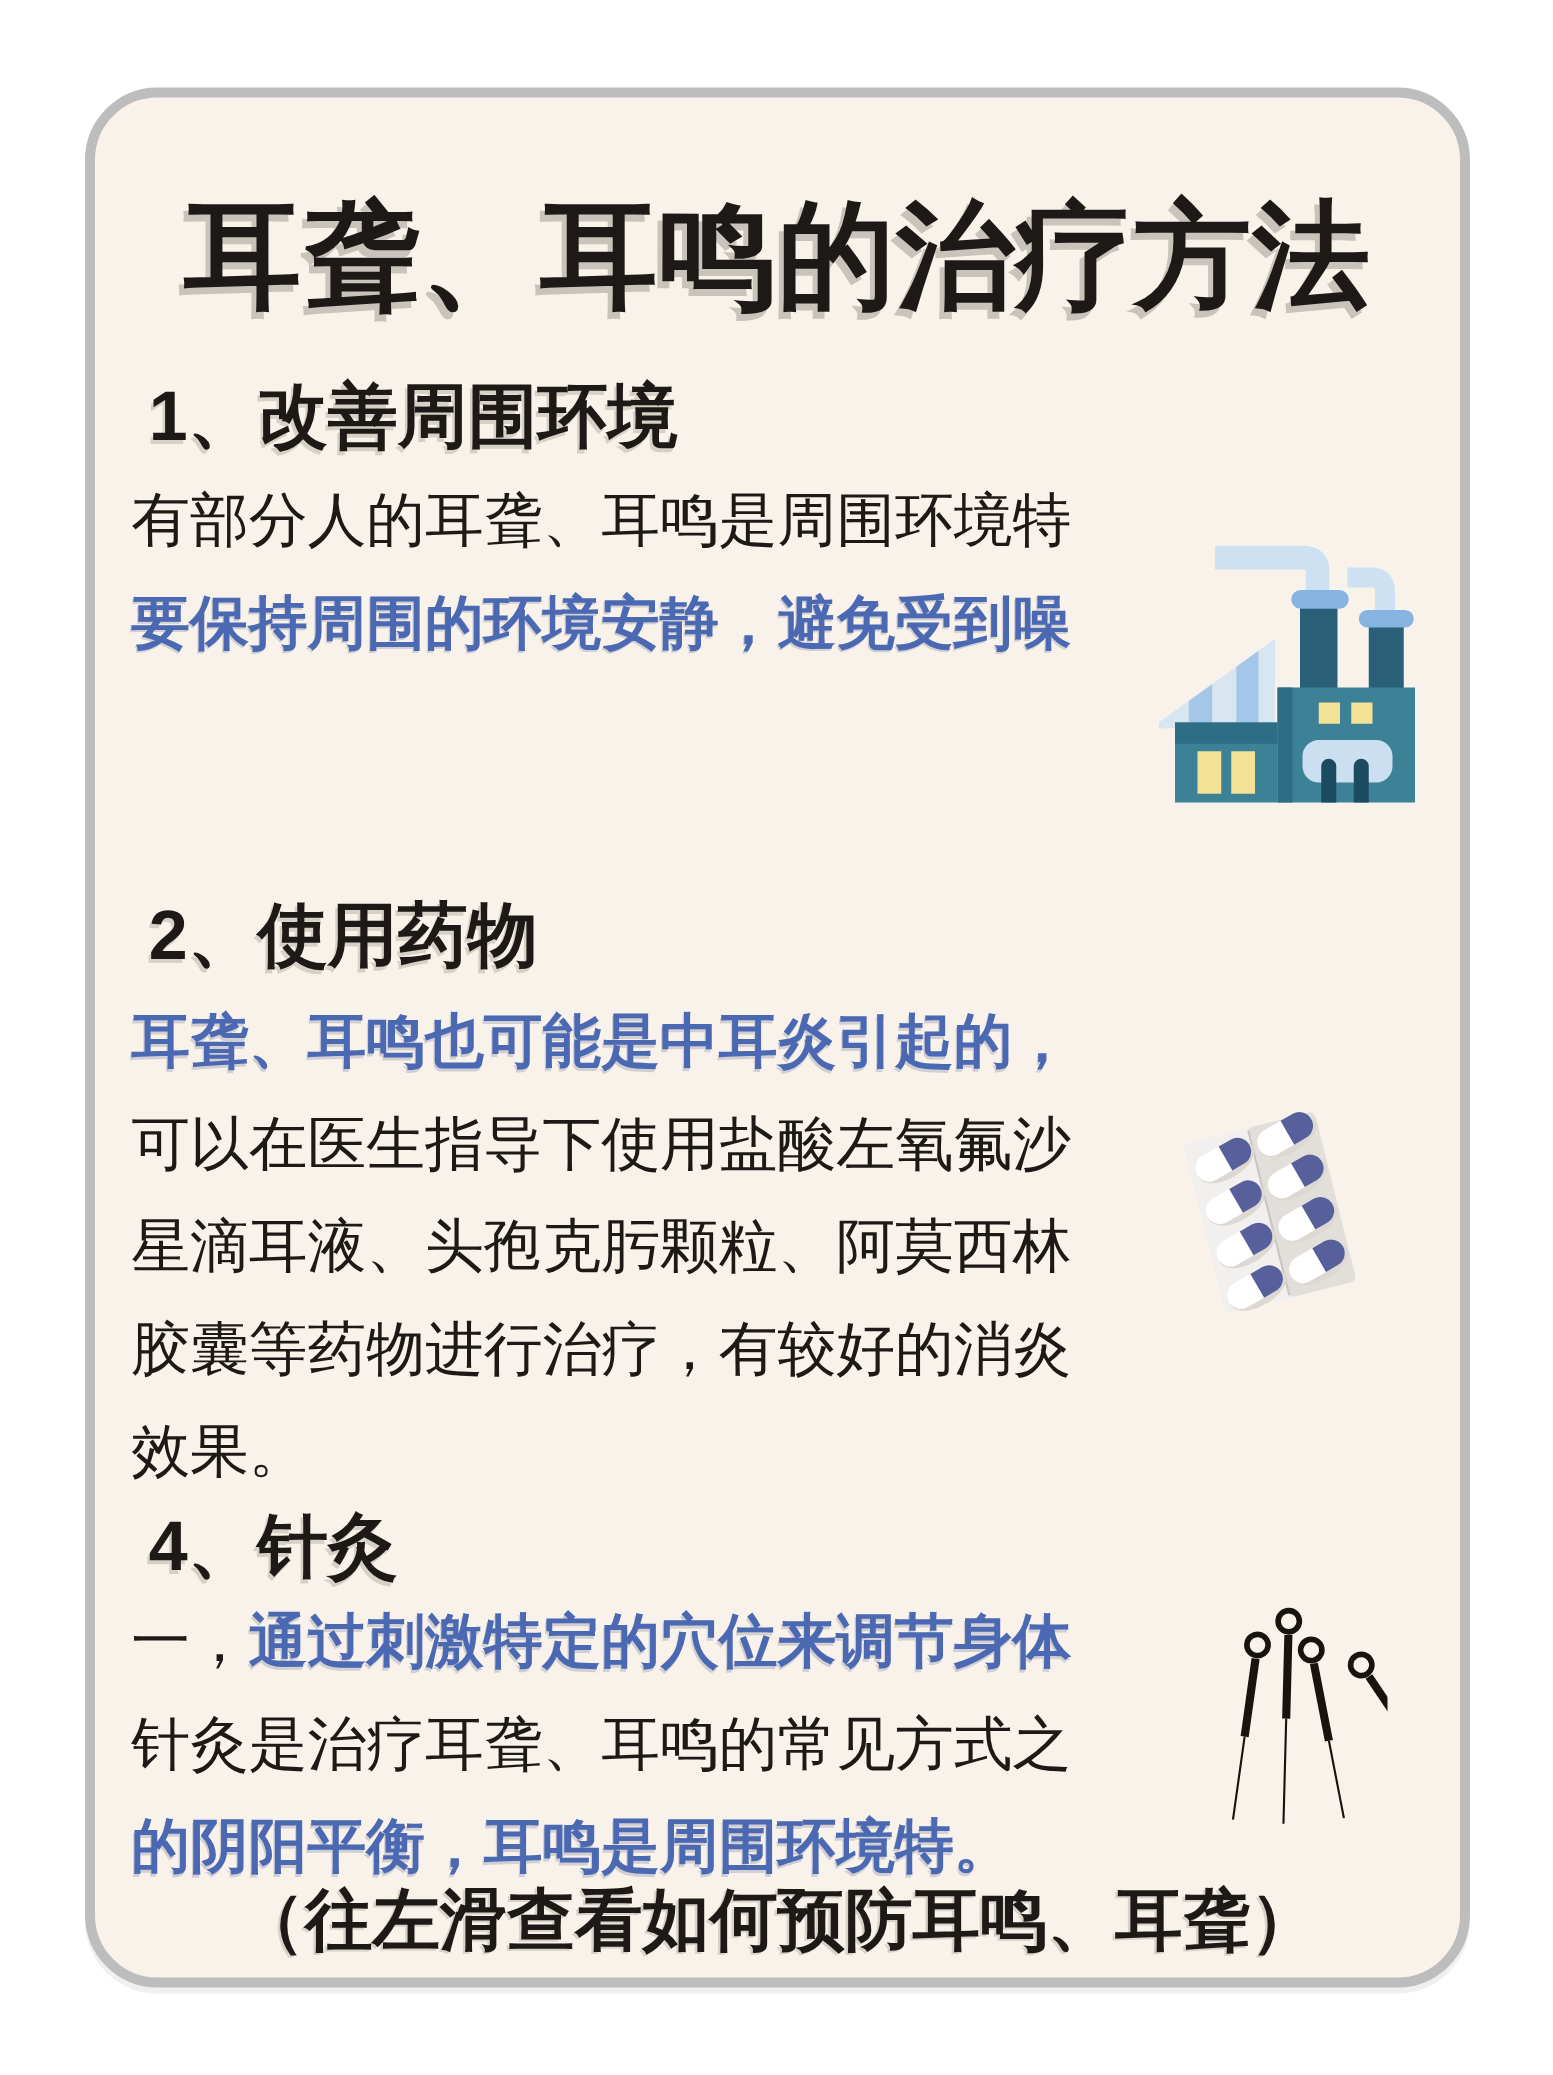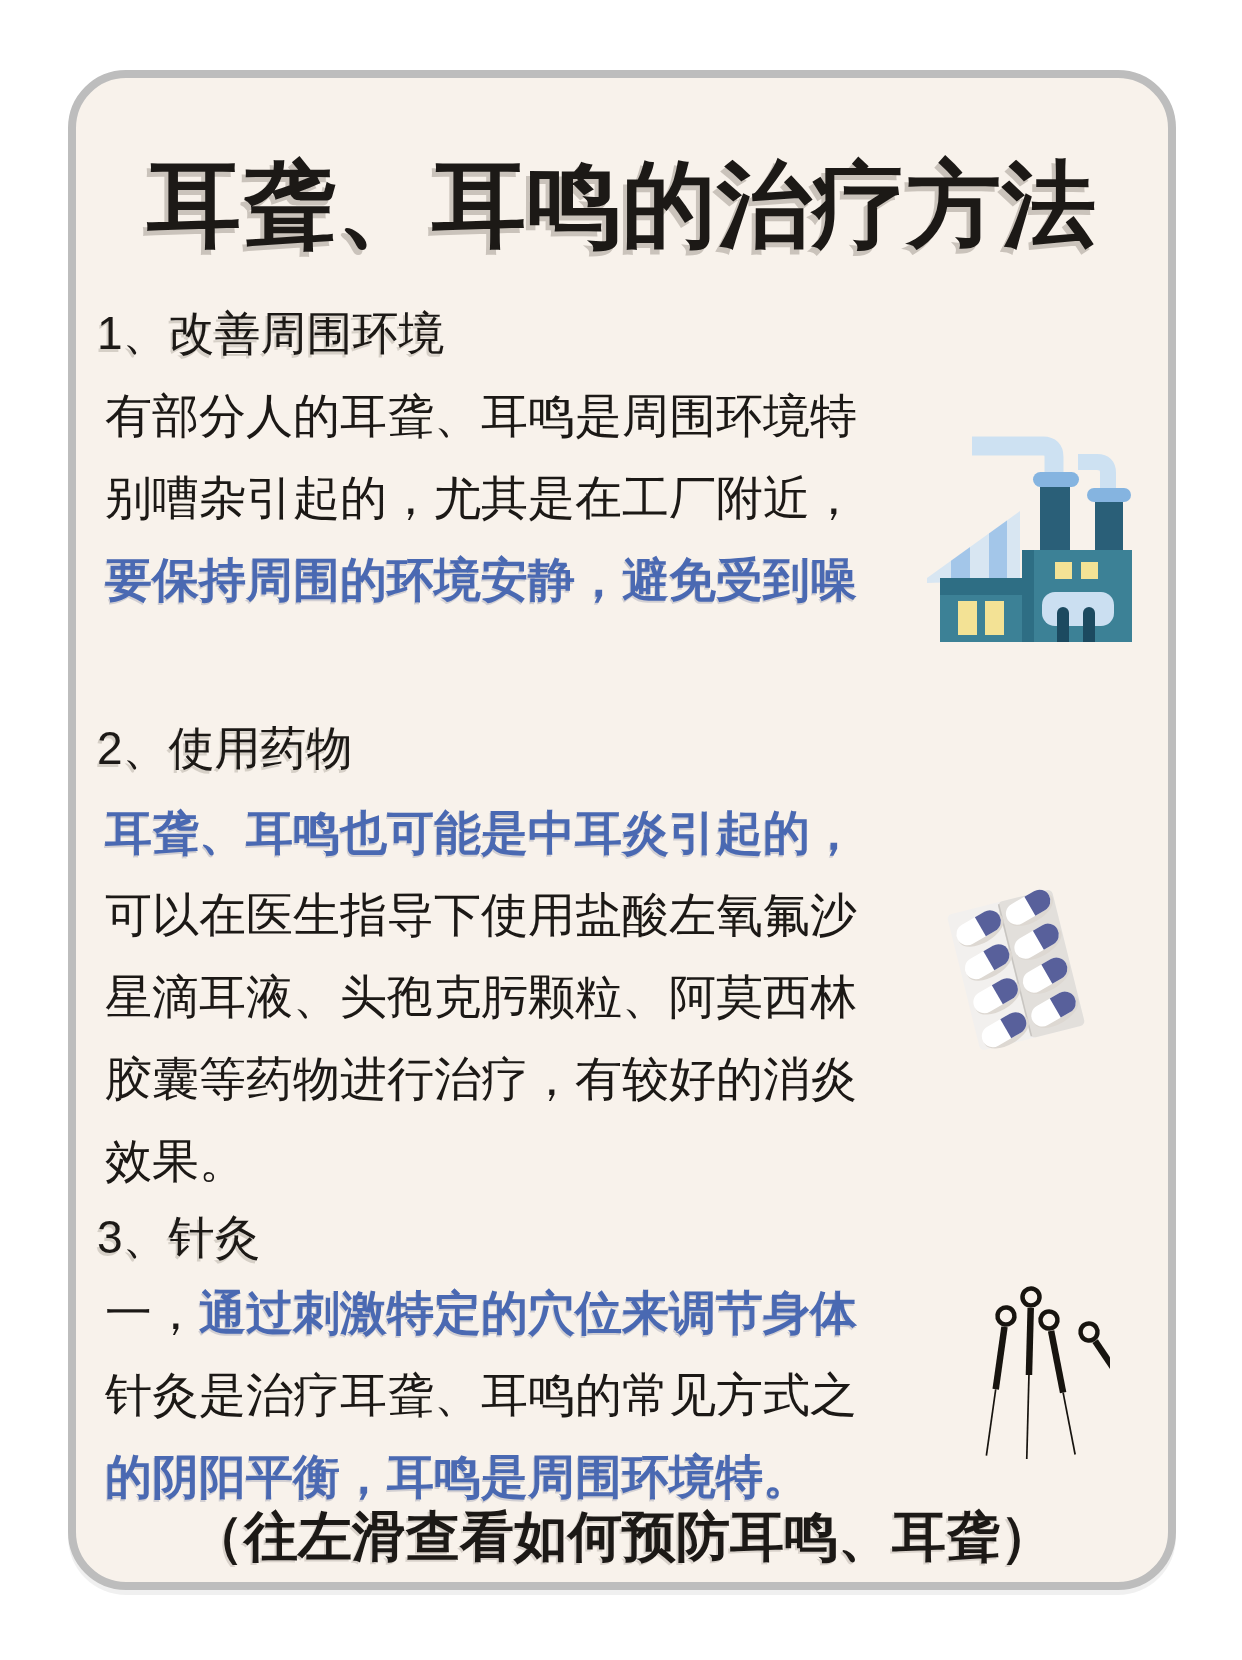--- a/index.html
+++ b/index.html
@@ -14,21 +14,21 @@
   html,body{margin:0;padding:0;}
   body{background:var(--page-bg);}
   .page{position:relative;width:1242px;height:1660px;overflow:hidden;background:var(--page-bg);
         font-family:"Liberation Sans","DejaVu Sans",sans-serif;padding-left:44px;}
   .card{position:absolute;left:68px;top:70px;width:1108px;height:1520px;box-sizing:border-box;
         background:var(--card-bg);border:8px solid var(--card-border);border-radius:58px;
         box-shadow:0 5px 0 rgba(0,0,0,0.06);}
   .title{position:absolute;left:0;right:0;top:71px;margin:0;text-align:center;
          font-size:94px;line-height:112px;font-weight:900;color:var(--ink);letter-spacing:1px;
          text-shadow:-4px 5px 0 rgba(95,85,75,0.30);white-space:nowrap;}
-  .sec-head{position:absolute;left:21px;margin:0;font-size:46px;line-height:60px;font-weight:400;
+  .sec-head{position:absolute;left:43px;margin:0;font-size:56px;line-height:60px;font-weight:700;
             color:var(--ink);text-shadow:-2px 3px 0 rgba(95,85,75,0.22);white-space:nowrap;}
   .s1h{top:225px}.s2h{top:640px}.s3h{top:1129px}
   .sec-body{position:absolute;left:29px;font-size:47px;line-height:69px;font-weight:500;
             color:var(--ink);white-space:nowrap;}
   .s1b{top:290px}.s2b{top:707px}.s3b{top:1187px}
   .line{display:block;margin-top:13px;}
   .seg-black{color:var(--ink);}
   .seg-blue{color:var(--blue);font-weight:700;text-shadow:-1px 2px 0 rgba(60,70,110,0.20);}
   .footer{position:absolute;left:0;right:0;top:1431px;text-align:center;font-size:54px;line-height:54px;
           font-weight:700;color:var(--ink);text-shadow:-2px 2px 0 rgba(95,85,75,0.2);white-space:nowrap;}
@@ -50,34 +50,33 @@
 <body>
 
 <div class="page">
   <div class="card">
 
     <h1 class="title">耳聋、耳鸣的治疗方法</h1>
 
     <h2 class="sec-head s1h">1、改善周围环境</h2>
     <div class="sec-body s1b">
         <div class="line"><span class="seg-black">有部分人的耳聋、耳鸣是周围环境特</span></div>
-        <div class="line"><span class="seg-black">别嘈杂引起的，尤其是在工厂附近，</span></div>
         <div class="line"><span class="seg-blue">要保持周围的环境安静，避免受到噪</span></div>
       </div>
 
     <h2 class="sec-head s2h">2、使用药物</h2>
     <div class="sec-body s2b">
         <div class="line"><span class="seg-blue">耳聋、耳鸣也可能是中耳炎引起的，</span></div>
         <div class="line"><span class="seg-black">可以在医生指导下使用盐酸左氧氟沙</span></div>
         <div class="line"><span class="seg-black">星滴耳液、头孢克肟颗粒、阿莫西林</span></div>
         <div class="line"><span class="seg-black">胶囊等药物进行治疗，有较好的消炎</span></div>
         <div class="line"><span class="seg-black">效果。</span></div>
       </div>
 
-    <h2 class="sec-head s3h">3、针灸</h2>
+    <h2 class="sec-head s3h">4、针灸</h2>
     <div class="sec-body s3b">
         <div class="line"><span class="seg-black">一，</span><span class="seg-blue">通过刺激特定的穴位来调节身体</span></div>
         <div class="line"><span class="seg-black">针灸是治疗耳聋、耳鸣的常见方式之</span></div>
         <div class="line"><span class="seg-blue">的阴阳平衡，耳鸣是周围环境特。</span></div>
       </div>
 
     <svg class="icon-factory" viewBox="0 0 210 210">
       <defs>
         <clipPath id="roofclip">
             <polygon points="2,143 95,76 95,145 2,148"></polygon>

